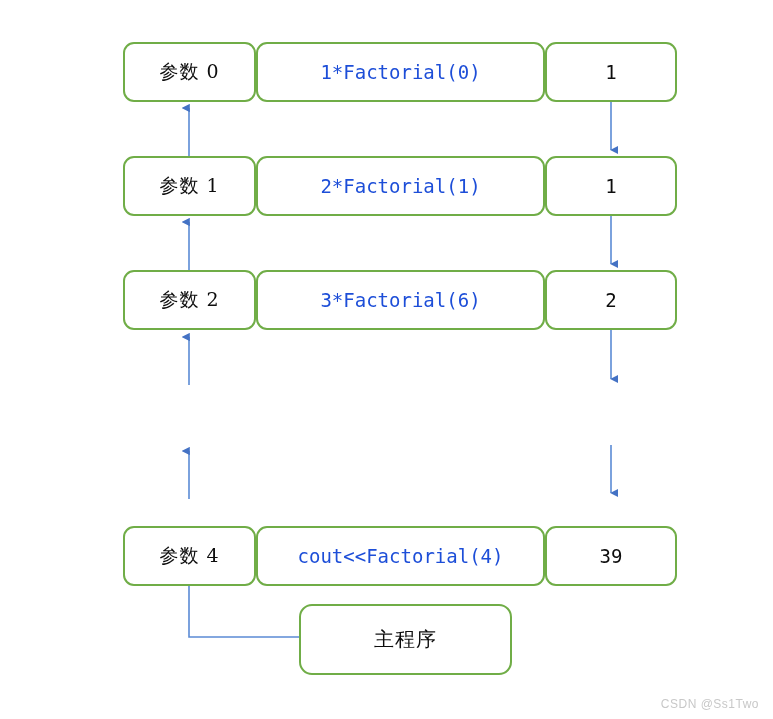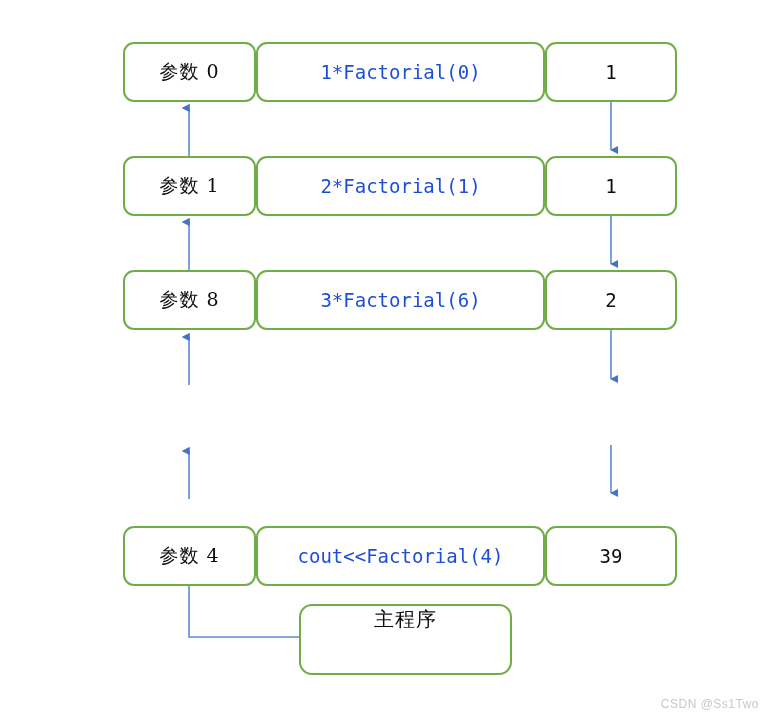--- a/index.html
+++ b/index.html
@@ -96,21 +96,21 @@
     position: absolute;
     left: 299px;
     top: 604px;
     width: 213px;
     height: 71px;
     box-sizing: border-box;
     background: #ffffff;
     border: 2px solid #70ad47;
     border-radius: 13px;
     display: flex;
-    align-items: flex-start;
+    align-items: center;
     justify-content: center;
   }
   #main-program-box .label-cjk {
     font-size: 20px;
   }
 
   #watermark {
     position: absolute;
     right: 14px;
     bottom: 8px;
@@ -172,21 +172,21 @@
     <div class="node-box cell-expr">
       <span class="label-code">2*Factorial(1)</span>
     </div>
     <div class="node-box cell-result">
       <span class="label-num">1</span>
     </div>
   </div>
 
   <div class="frame-row" style="top:270px">
     <div class="node-box cell-param">
-      <span class="label-cjk">参数 8</span>
+      <span class="label-cjk">参数 2</span>
     </div>
     <div class="node-box cell-expr">
       <span class="label-code">3*Factorial(6)</span>
     </div>
     <div class="node-box cell-result">
       <span class="label-num">2</span>
     </div>
   </div>
 
 

